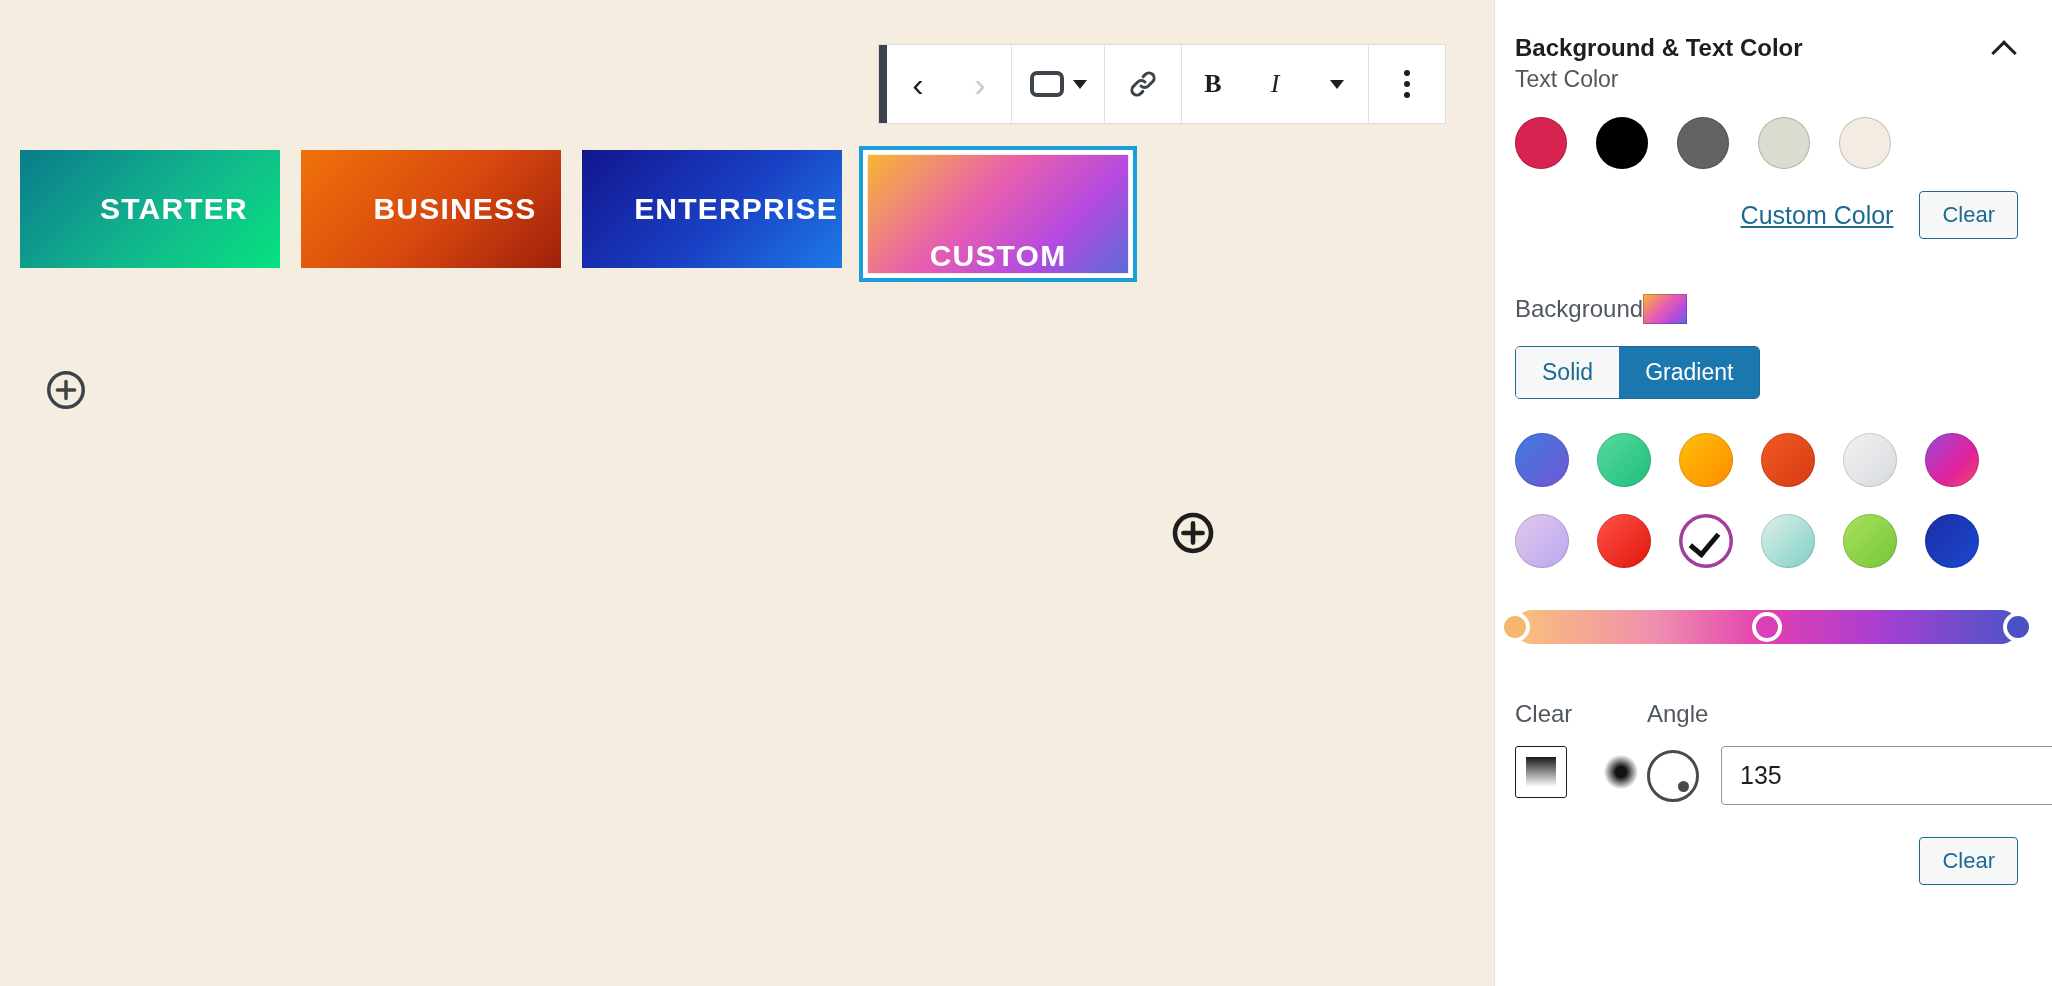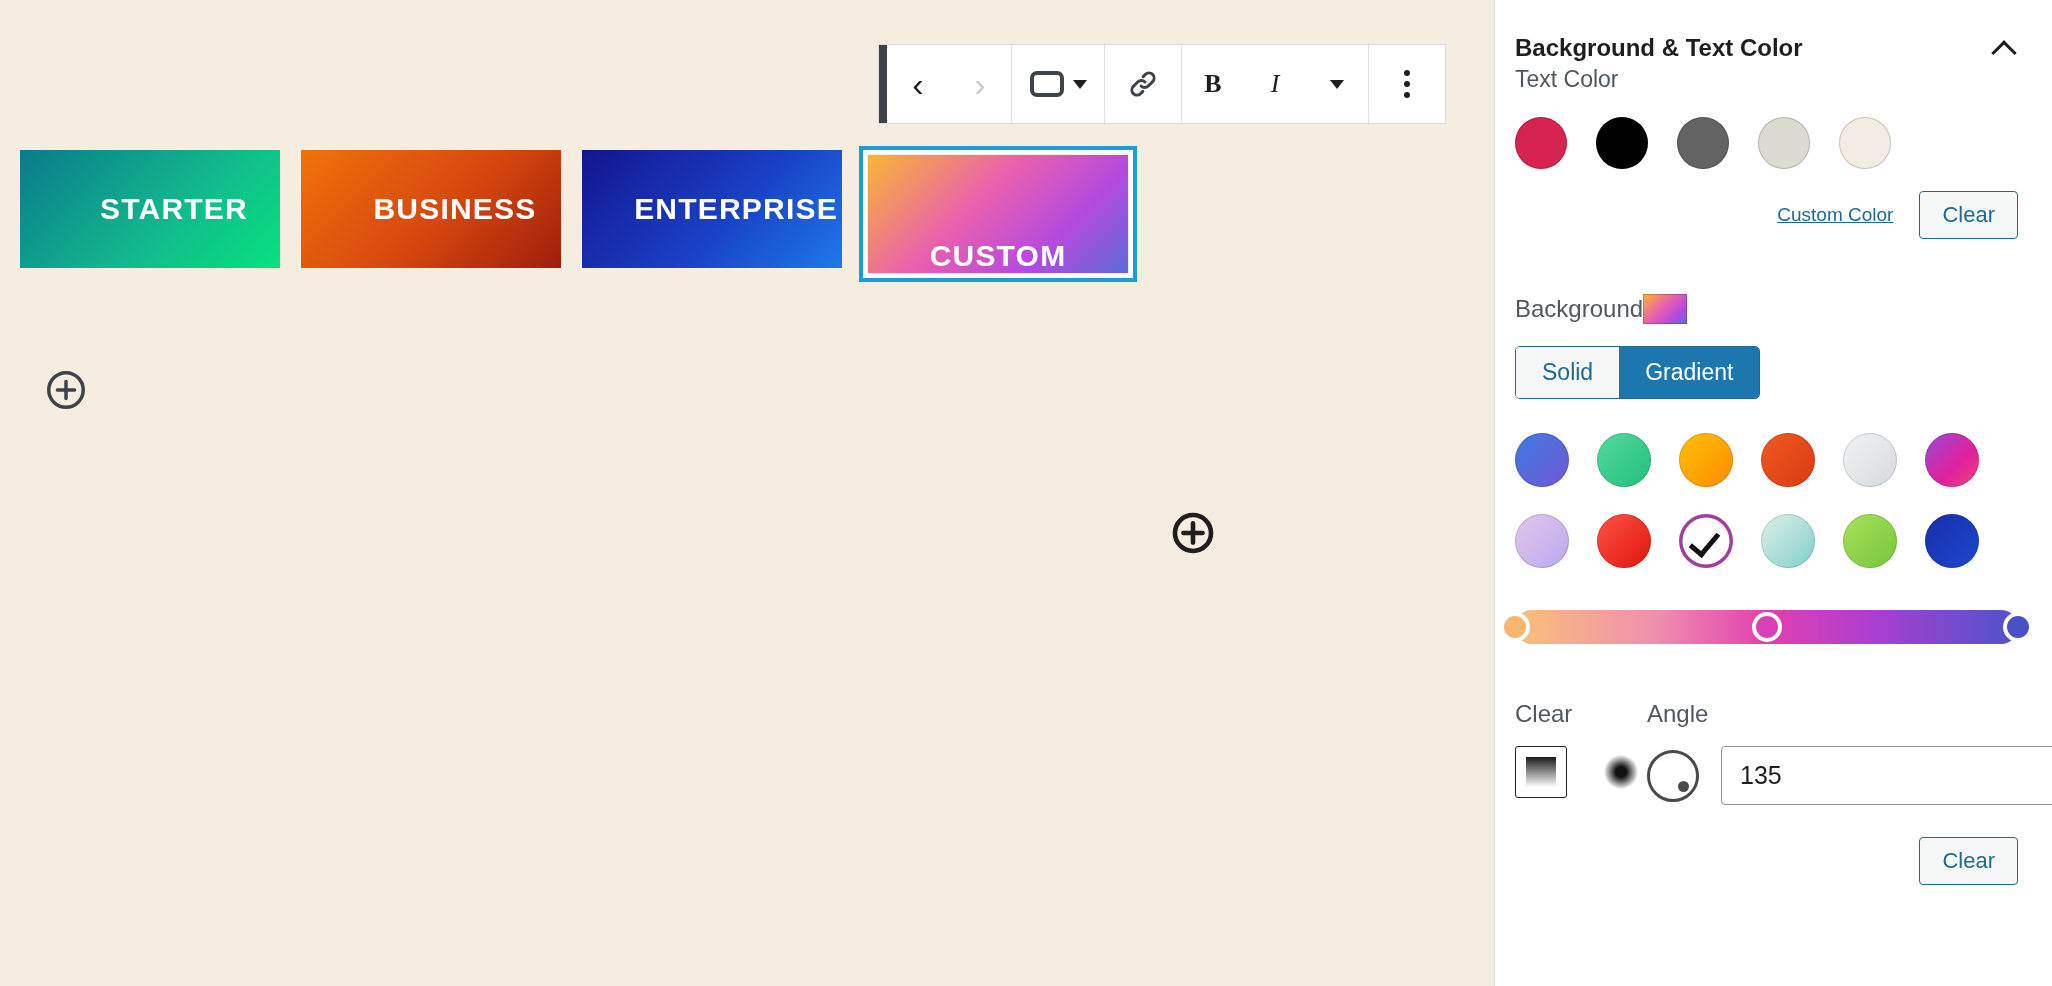--- a/index.html
+++ b/index.html
@@ -137,21 +137,21 @@
     box-shadow: inset 0 0 0 1px rgba(0,0,0,0.18);
     position: relative;
     flex: 0 0 52px;
   }
 
   .link-row {
     display: flex; align-items: center; justify-content: flex-end;
     gap: 26px; margin-top: 22px;
   }
   .text-link {
-    font-size: 19px; color: #1c6a93; text-decoration: underline; cursor: pointer;
+    font-size: 25px; color: #1c6a93; text-decoration: underline; cursor: pointer;
   }
   .btn-secondary {
     font-size: 22px; color: #1c6a93;
     background: #f6f7f7;
     border: 1.5px solid #1c6a93;
     border-radius: 4px;
     padding: 10px 22px;
     cursor: pointer;
     font-family: "Liberation Sans", sans-serif;
   }

